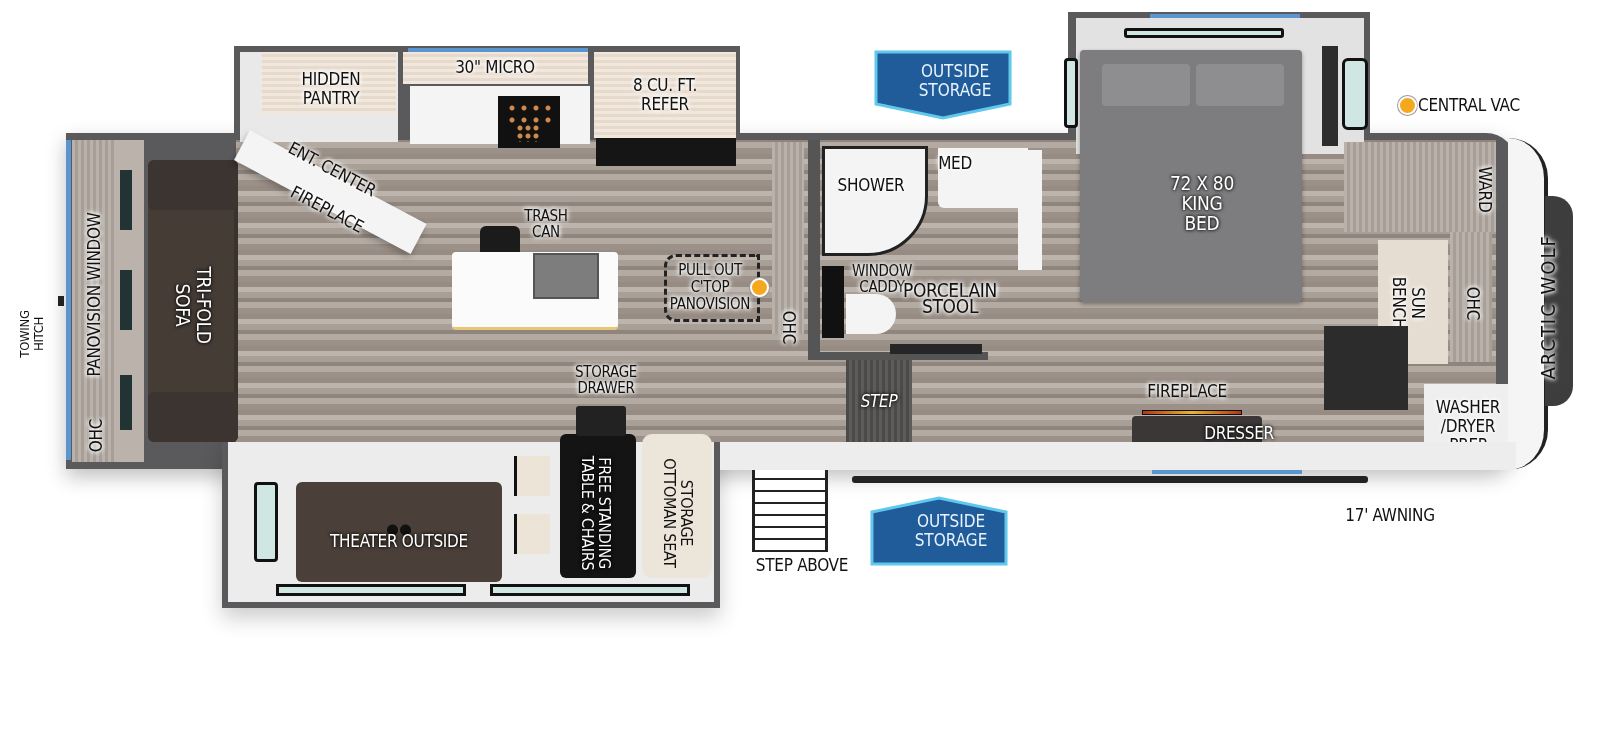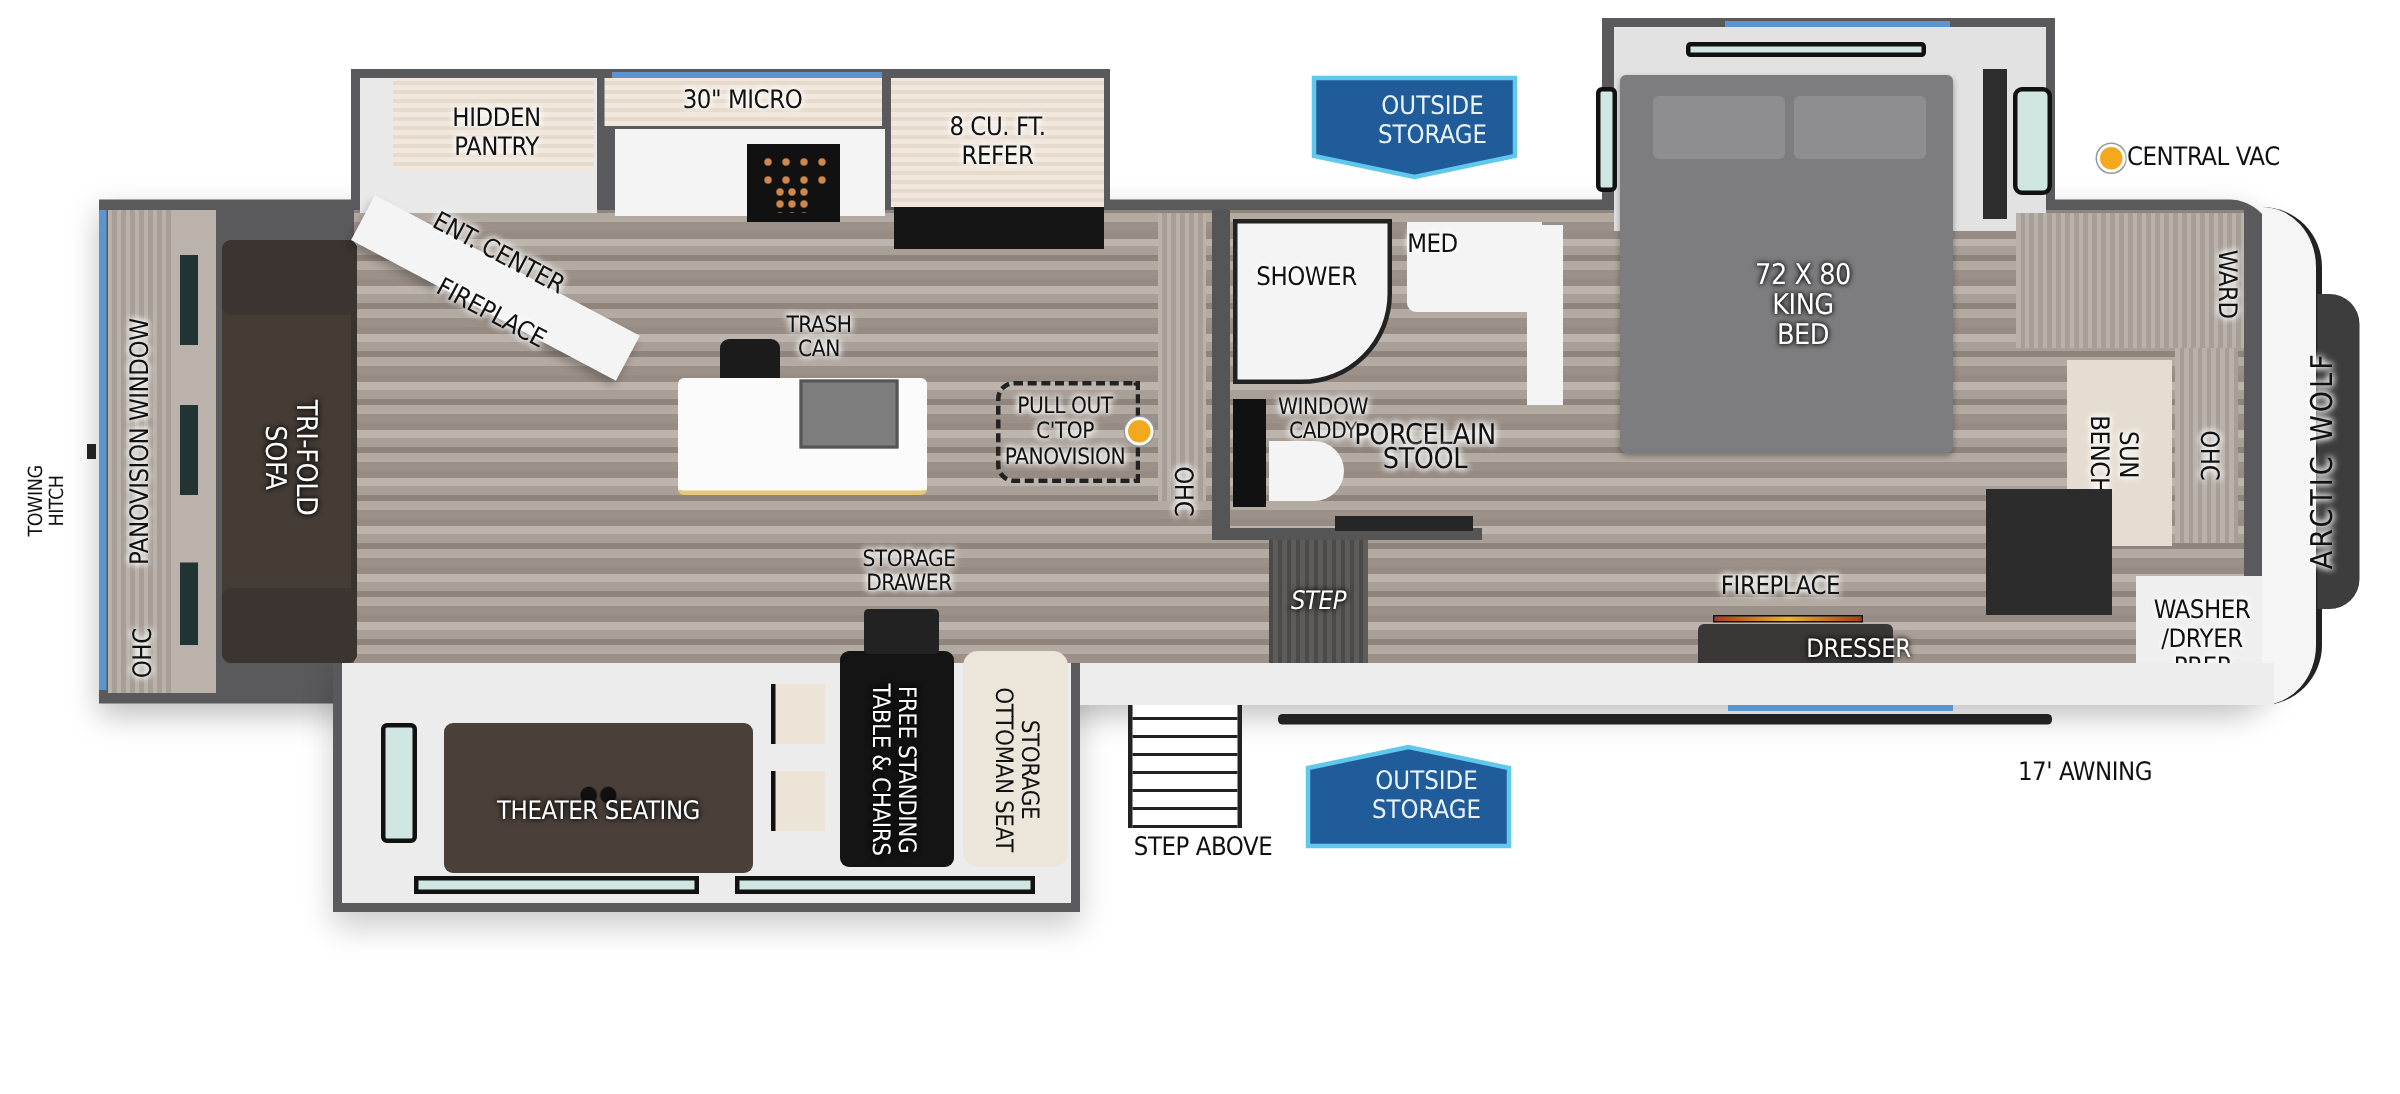--- a/index.html
+++ b/index.html
@@ -146,21 +146,21 @@
 
   <div class="abs" style="left:228px;top:442px;width:486px;height:160px;background:#ececec;"></div>
   <div class="abs" style="left:254px;top:482px;width:24px;height:80px;background:#cfe6e3;border:3px solid #111;border-radius:4px;"></div>
   <div class="abs" style="left:276px;top:584px;width:190px;height:12px;background:#cfe6e3;border:3px solid #111;"></div>
   <div class="abs" style="left:490px;top:584px;width:200px;height:12px;background:#cfe6e3;border:3px solid #111;"></div>
 
   <div class="abs" style="left:296px;top:482px;width:206px;height:100px;background:#4a4039;border-radius:6px;">
     <div class="abs" style="left:90px;top:42px;width:26px;height:12px;background:radial-gradient(circle,#111 5px,transparent 6px) 0 0/13px 12px;"></div>
   </div>
   <div class="lbl light" style="left:296px;top:532px;width:206px;"></div>
-  <div class="lbl light" style="left:296px;top:532px;width:206px;">THEATER SEATING</div>
+  <div class="lbl light" style="left:296px;top:532px;width:206px;">THEATER OUTSIDE</div>
 
   <div class="abs" style="left:514px;top:456px;width:36px;height:40px;background:#ebe4d7;border-left:3px solid #111;"></div>
   <div class="abs" style="left:514px;top:514px;width:36px;height:40px;background:#ebe4d7;border-left:3px solid #111;"></div>
   <div class="abs" style="left:560px;top:434px;width:76px;height:144px;background:#141414;border-radius:6px;"></div>
   <div class="abs" style="left:576px;top:406px;width:50px;height:30px;background:#222;border-radius:3px;"></div>
   <div class="lbl" style="left:556px;top:364px;width:100px;white-space:normal;font-size:15px;line-height:16px;">STORAGE DRAWER</div>
   <div class="lbl light rot90" style="left:526px;top:496px;width:140px;white-space:normal;font-size:16px;line-height:17px;">FREE STANDING TABLE &amp; CHAIRS</div>
   <div class="abs" style="left:642px;top:434px;width:70px;height:144px;background:#ece6da;border-radius:10px;"></div>
   <div class="lbl rot90" style="left:608px;top:496px;width:140px;white-space:normal;font-size:16px;line-height:17px;text-shadow:none;">STORAGE OTTOMAN SEAT</div>
 

